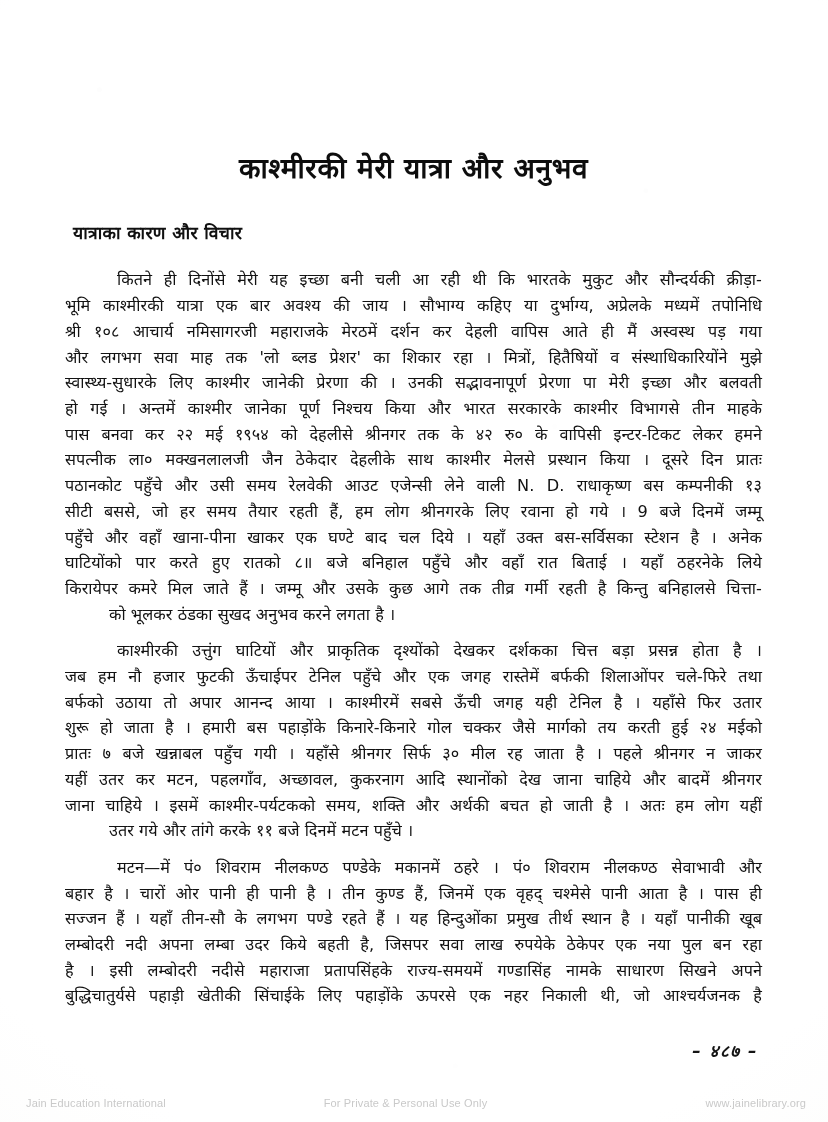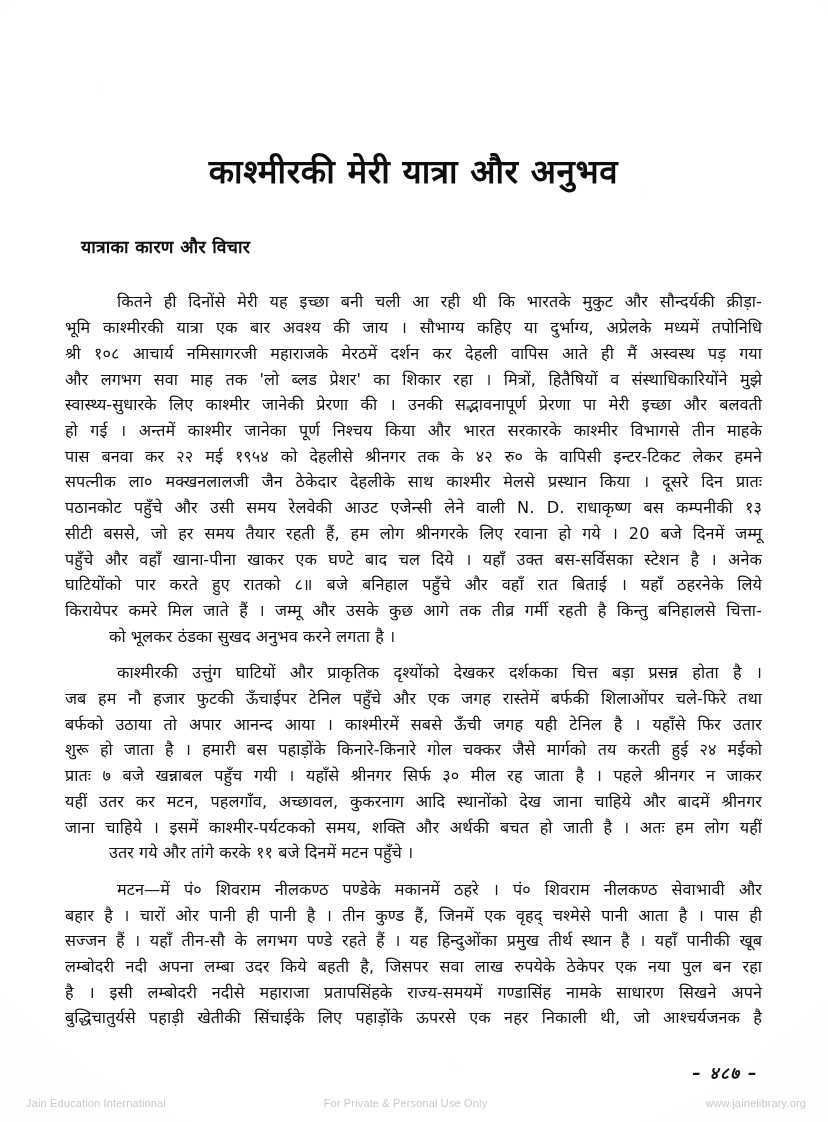--- a/index.html
+++ b/index.html
@@ -43,31 +43,31 @@
     width: 697px;
     height: 1122px;
   }
 
   
   .doc-title {
     margin: 0;
     padding-top: 152px;
     text-align: center;
     font-family: "DejaVu Sans", sans-serif;
-    font-size: 33px;
+    font-size: 28px;
     font-weight: 700;
     letter-spacing: .6px;
     color: #0d0d0d;
     line-height: 1.2;
     text-rendering: optimizeLegibility;
   }
 
   
   .section-heading {
-    margin: 16px;
+    margin: 8px;
     padding-top: 29px;
     font-size: 17.5px;
     font-weight: 700;
     color: #101010;
     letter-spacing: .3px;
     line-height: 1.25;
   }
 
   
   .body-block {
@@ -148,21 +148,21 @@
       <p class="para">
         <span class="line j indent">कितने ही दिनोंसे मेरी यह इच्छा बनी चली आ रही थी कि भारतके मुकुट और सौन्दर्यकी क्रीड़ा-</span>
         <span class="line j">भूमि काश्मीरकी यात्रा एक बार अवश्य की जाय ।  सौभाग्य कहिए या  दुर्भाग्य,  अप्रेलके मध्यमें तपोनिधि</span>
         <span class="line j">श्री १०८ आचार्य नमिसागरजी महाराजके मेरठमें  दर्शन कर  देहली वापिस आते ही मैं  अस्वस्थ पड़ गया</span>
         <span class="line j">और लगभग सवा माह तक 'लो ब्लड प्रेशर' का शिकार रहा ।  मित्रों, हितैषियों व  संस्थाधिकारियोंने मुझे</span>
         <span class="line j">स्वास्थ्य-सुधारके लिए काश्मीर जानेकी प्रेरणा की । उनकी सद्भावनापूर्ण प्रेरणा पा मेरी इच्छा और बलवती</span>
         <span class="line j">हो गई । अन्तमें काश्मीर जानेका पूर्ण  निश्चय किया और  भारत सरकारके  काश्मीर विभागसे तीन माहके</span>
         <span class="line j">पास बनवा कर २२ मई १९५४ को देहलीसे श्रीनगर तक के  ४२ रु० के वापिसी  इन्टर-टिकट लेकर हमने</span>
         <span class="line j">सपत्नीक ला० मक्खनलालजी जैन ठेकेदार देहलीके साथ काश्मीर मेलसे  प्रस्थान  किया ।  दूसरे दिन प्रातः</span>
         <span class="line j">पठानकोट पहुँचे और उसी समय रेलवेकी आउट एजेन्सी लेने  वाली N. D.  राधाकृष्ण बस कम्पनीकी १३</span>
-        <span class="line j">सीटी बससे, जो हर समय तैयार रहती हैं, हम लोग श्रीनगरके लिए रवाना हो गये । 20 बजे दिनमें जम्मू</span>
+        <span class="line j">सीटी बससे, जो हर समय तैयार रहती हैं, हम लोग श्रीनगरके लिए रवाना हो गये । 9 बजे दिनमें जम्मू</span>
         <span class="line j">पहुँचे और वहाँ खाना-पीना खाकर एक घण्टे बाद  चल दिये ।  यहाँ उक्त बस-सर्विसका स्टेशन है । अनेक</span>
         <span class="line j">घाटियोंको पार करते हुए रातको ८॥ बजे  बनिहाल  पहुँचे  और वहाँ  रात  बिताई । यहाँ ठहरनेके लिये</span>
         <span class="line j">किरायेपर कमरे मिल जाते हैं । जम्मू और उसके कुछ आगे तक तीव्र गर्मी रहती है किन्तु बनिहालसे चित्ता-</span>
         <span class="line j last">को भूलकर ठंडका सुखद अनुभव करने लगता है ।</span>
       </p>
 
       <p class="para">
         <span class="line j indent">काश्मीरकी उत्तुंग घाटियों और प्राकृतिक दृश्योंको देखकर  दर्शकका चित्त  बड़ा प्रसन्न होता है ।</span>
         <span class="line j">जब हम नौ हजार फुटकी ऊँचाईपर टेनिल पहुँचे और एक जगह रास्तेमें  बर्फकी शिलाओंपर चले-फिरे तथा</span>
         <span class="line j">बर्फको उठाया तो अपार आनन्द आया । काश्मीरमें सबसे ऊँची जगह यही  टेनिल है ।  यहाँसे फिर उतार</span>

